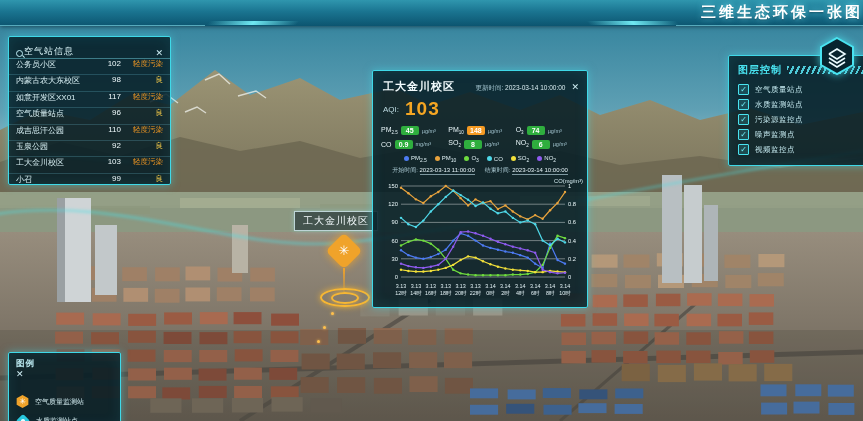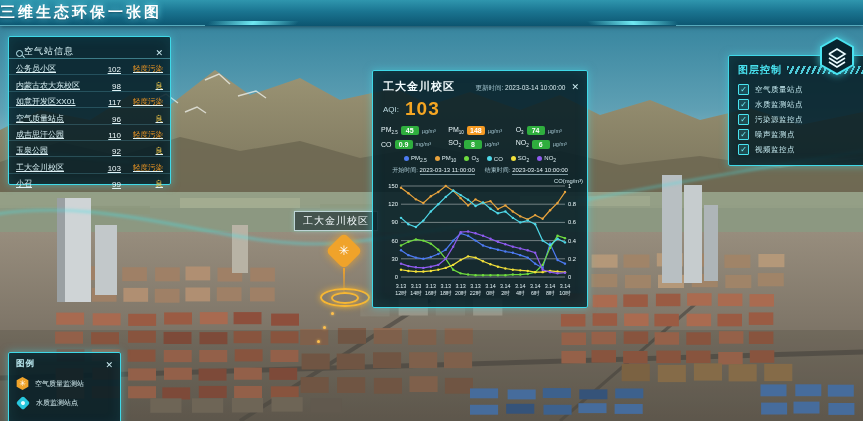--- a/index.html
+++ b/index.html
@@ -4,42 +4,42 @@
 <style>
   html,body{margin:0;padding:0;background:#222;}
   .stage{position:relative;width:863px;height:421px;overflow:hidden;
          font-family:"Liberation Sans",sans-serif;user-select:none;}
   .stage svg.scene{position:absolute;left:0;top:0;}
 
   
   .topbar{position:absolute;left:0;top:0;width:863px;height:26px;
     background:linear-gradient(180deg,#2f96ae 0%,#1a7490 45%,#0c5570 100%);
     box-shadow:0 1px 4px rgba(0,20,30,.5);z-index:30;}
-  .topbar .title{position:absolute;left:0;right:0;top:3px;text-align:left;
+  .topbar .title{position:absolute;left:0;right:0;top:3px;text-align:right;
     color:#fff;font-size:15px;font-weight:bold;letter-spacing:3px;
     text-shadow:0 0 6px rgba(120,240,255,.9),0 1px 2px rgba(0,40,60,.8);}
   .hdr-deco{position:absolute;top:21px;height:4px;width:90px;z-index:31;
     background:linear-gradient(90deg,rgba(90,230,240,0),#6fe9f2,rgba(90,230,240,0));}
   .hdr-deco.l{left:208px;transform:skewX(-38deg);}
   .hdr-deco.r{left:588px;transform:skewX(38deg);}
   .hdr-line{position:absolute;top:25px;height:1px;background:rgba(150,240,250,.55);z-index:31;}
 
   
   .panel{position:absolute;background:rgba(6,30,38,.88);border:1px solid #3fd9e8;
     border-radius:2px;color:#dff3f7;z-index:40;
     box-shadow:0 0 8px rgba(63,217,232,.5), inset 0 0 14px rgba(63,217,232,.10);}
   .close{color:#cfeef4;font-size:9px;line-height:9px;cursor:pointer;}
 
   
   .station-panel{left:8px;top:36px;width:161px;height:147px;}
   .station-panel .hd{display:flex;align-items:flex-end;height:21px;padding:0 7px;
     border-bottom:1px solid rgba(120,220,235,.45);}
   .station-panel .hd .t{flex:1;font-size:9px;color:#d9f4f8;letter-spacing:1px;}
-  .srow{display:flex;align-items:flex-end;height:15.4px;padding:0 7px;font-size:8px;
-    border-bottom:1px solid rgba(120,210,230,.22);text-decoration:underline;}
+  .srow{display:flex;align-items:flex-start;height:15.4px;padding:0 7px;font-size:8px;
+    border-bottom:1px solid rgba(120,210,230,.22);}
   .srow:last-child{border-bottom:none;}
   .srow .nm{flex:1;color:#d6eef2;white-space:nowrap;overflow:hidden;}
   .srow .aqi{width:22px;text-align:right;color:#eef9fb;}
   .srow .lv{width:42px;text-align:right;font-size:7.5px;}
   .lv-good{color:#ffd24a;} .lv-light{color:#f59a23;}
 
   
   .detail{left:372px;top:70px;width:214px;height:236px;padding:0;}
   .detail .hd{display:flex;align-items:baseline;padding:8px 8px 4px 10px;gap:6px;}
   .detail .hd .t{font-size:11px;font-weight:bold;color:#f2fbfd;letter-spacing:1px;}
@@ -70,21 +70,21 @@
   .lrow{display:flex;align-items:center;gap:6px;height:15px;cursor:pointer;}
   .cbx{width:9px;height:9px;border:1px solid #49e3f0;background:rgba(73,227,240,.18);
     color:#6ff0fa;font-size:8px;line-height:9px;text-align:center;border-radius:1px;}
   .lrow .lb{font-size:7.5px;color:#c9eef4;letter-spacing:.5px;}
 
   .hexbtn{position:absolute;left:818px;top:36px;width:38px;height:40px;z-index:41;cursor:pointer;
     filter:drop-shadow(0 0 4px rgba(73,227,240,.8));}
 
   
   .legendp{left:8px;top:352px;width:97px;height:63px;padding:5px 7px;}
-  .legendp .hd{display:flex;align-items:flex-end;margin-bottom:4px;}
+  .legendp .hd{display:flex;align-items:flex-start;margin-bottom:13px;flex-direction:column;}
   .legendp .hd .t{flex:1;font-size:8.5px;font-weight:bold;color:#bfeef5;letter-spacing:1px;}
   .litem{display:flex;align-items:center;gap:6px;height:19px;}
   .litem .lb{font-size:7px;color:#d9f1f5;}
   .ic-air{width:13px;height:13px;background:#f0a32a;color:#fff;font-size:8px;line-height:13px;
     text-align:center;clip-path:polygon(50% 0,95% 25%,95% 75%,50% 100%,5% 75%,5% 25%);}
   .ic-water{width:10px;height:10px;background:#28c7dd;transform:rotate(45deg);border-radius:2px;
     margin:0 2px;position:relative;}
   .ic-water:after{content:"";position:absolute;left:3px;top:3px;width:4px;height:4px;
     border-radius:50%;background:#eafcff;}
 

